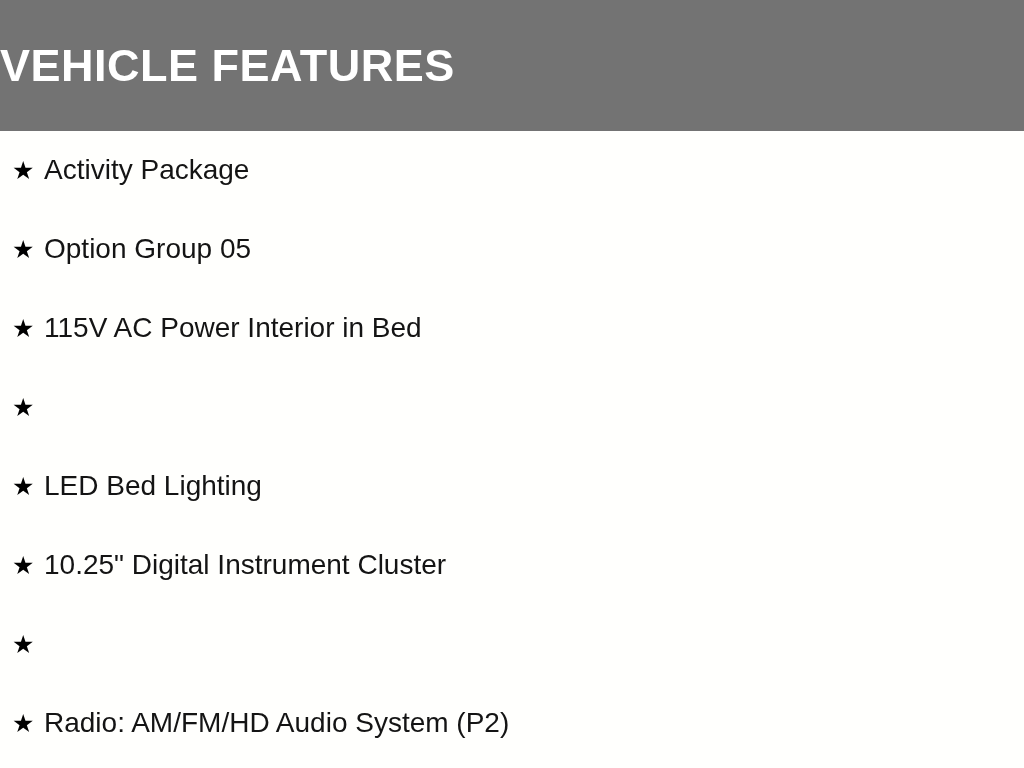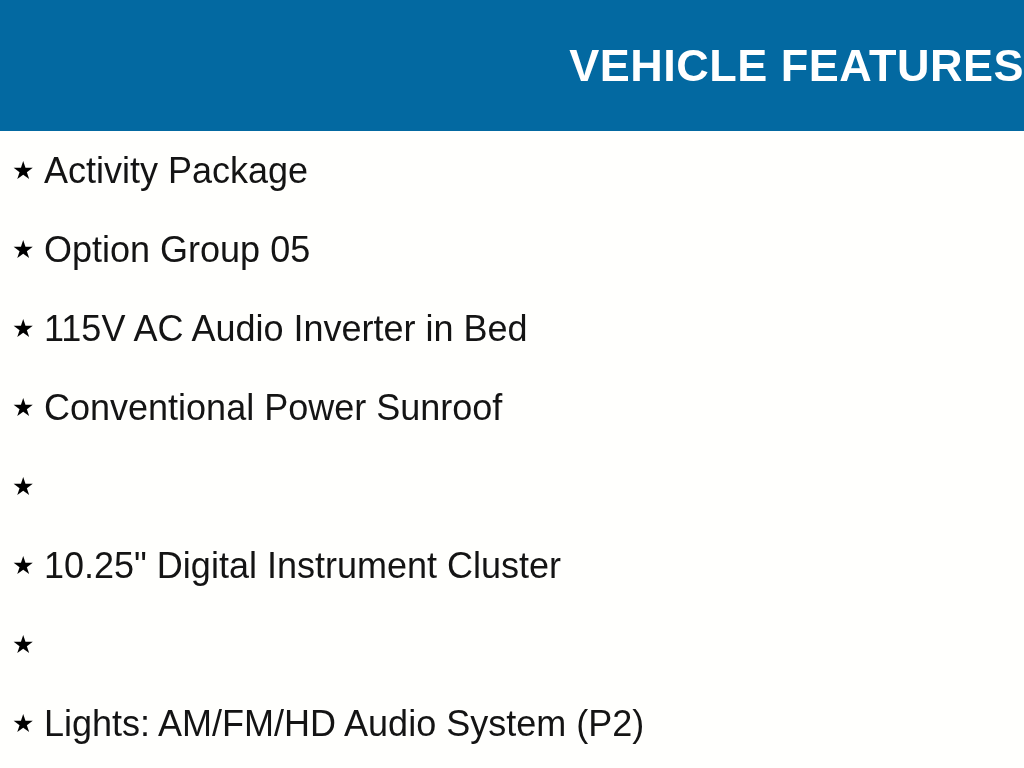--- a/index.html
+++ b/index.html
@@ -22,24 +22,24 @@
     background: #fffffd;
     box-sizing: border-box;
   }
 
   #header-banner {
     position: absolute;
     top: 0;
     left: 0;
     width: 1024px;
     height: 131px;
-    background: #0369a1;
+    background: #737373;
     display: flex;
     align-items: center;
-    justify-content: flex-end;
+    justify-content: flex-start;
   }
 
   #page-title {
     color: #ffffff;
     font-family: "Liberation Sans", sans-serif;
     font-size: 45px;
     font-weight: bold;
     letter-spacing: 0.5px;
     line-height: 1;
     text-align: center;
@@ -76,21 +76,21 @@
     line-height: 1;
     color: #000000;
     text-align: left;
     font-family: "DejaVu Sans", sans-serif;
   }
 
   .feature-label {
     flex: 0 1 auto;
     margin-left: 10px;
     font-family: "Liberation Sans", sans-serif;
-    font-size: 36px;
+    font-size: 28px;
     line-height: 1.1;
     color: #141414;
     white-space: nowrap;
   }
 </style>
 </head>
 <body>
 
 <div id="page">
 
@@ -105,41 +105,41 @@
       <span class="feature-label">Activity Package</span>
     </li>
 
     <li class="feature-item">
       <span class="star-bullet">★</span>
       <span class="feature-label">Option Group 05</span>
     </li>
 
     <li class="feature-item">
       <span class="star-bullet">★</span>
-      <span class="feature-label">115V AC Audio Inverter in Bed</span>
+      <span class="feature-label">115V AC Power Interior in Bed</span>
     </li>
 
     <li class="feature-item">
       <span class="star-bullet">★</span>
-      <span class="feature-label">Conventional Power Sunroof</span>
     </li>
 
     <li class="feature-item">
       <span class="star-bullet">★</span>
+      <span class="feature-label">LED Bed Lighting</span>
     </li>
 
     <li class="feature-item">
       <span class="star-bullet">★</span>
       <span class="feature-label">10.25" Digital Instrument Cluster</span>
     </li>
 
     <li class="feature-item">
       <span class="star-bullet">★</span>
     </li>
 
     <li class="feature-item">
       <span class="star-bullet">★</span>
-      <span class="feature-label">Lights: AM/FM/HD Audio System (P2)</span>
+      <span class="feature-label">Radio: AM/FM/HD Audio System (P2)</span>
     </li>
 
   </ul>
 
 </div>
 
 </body></html>

